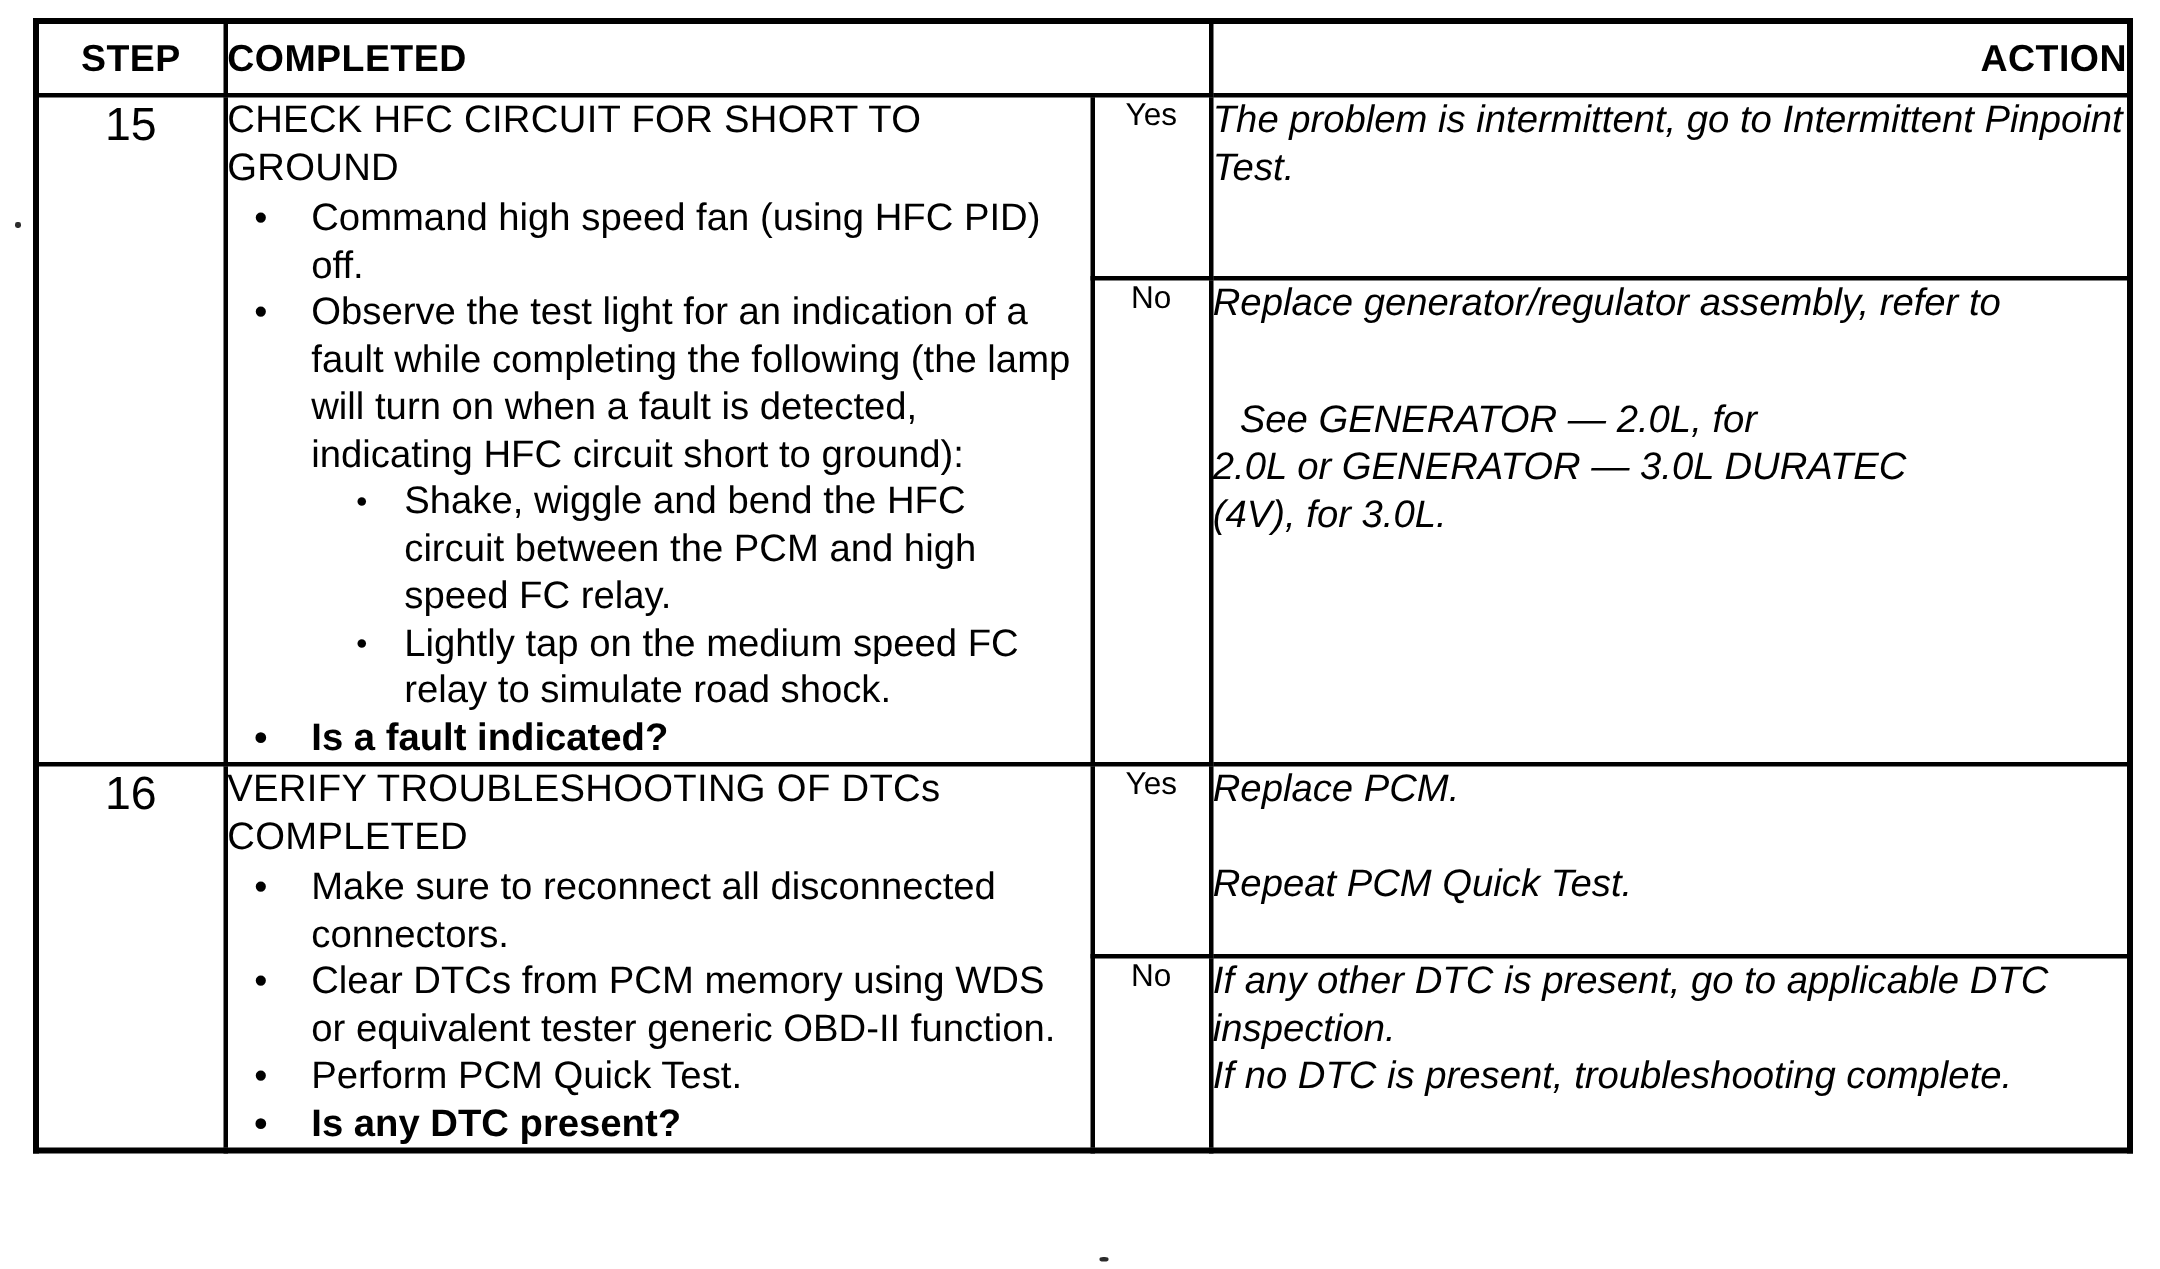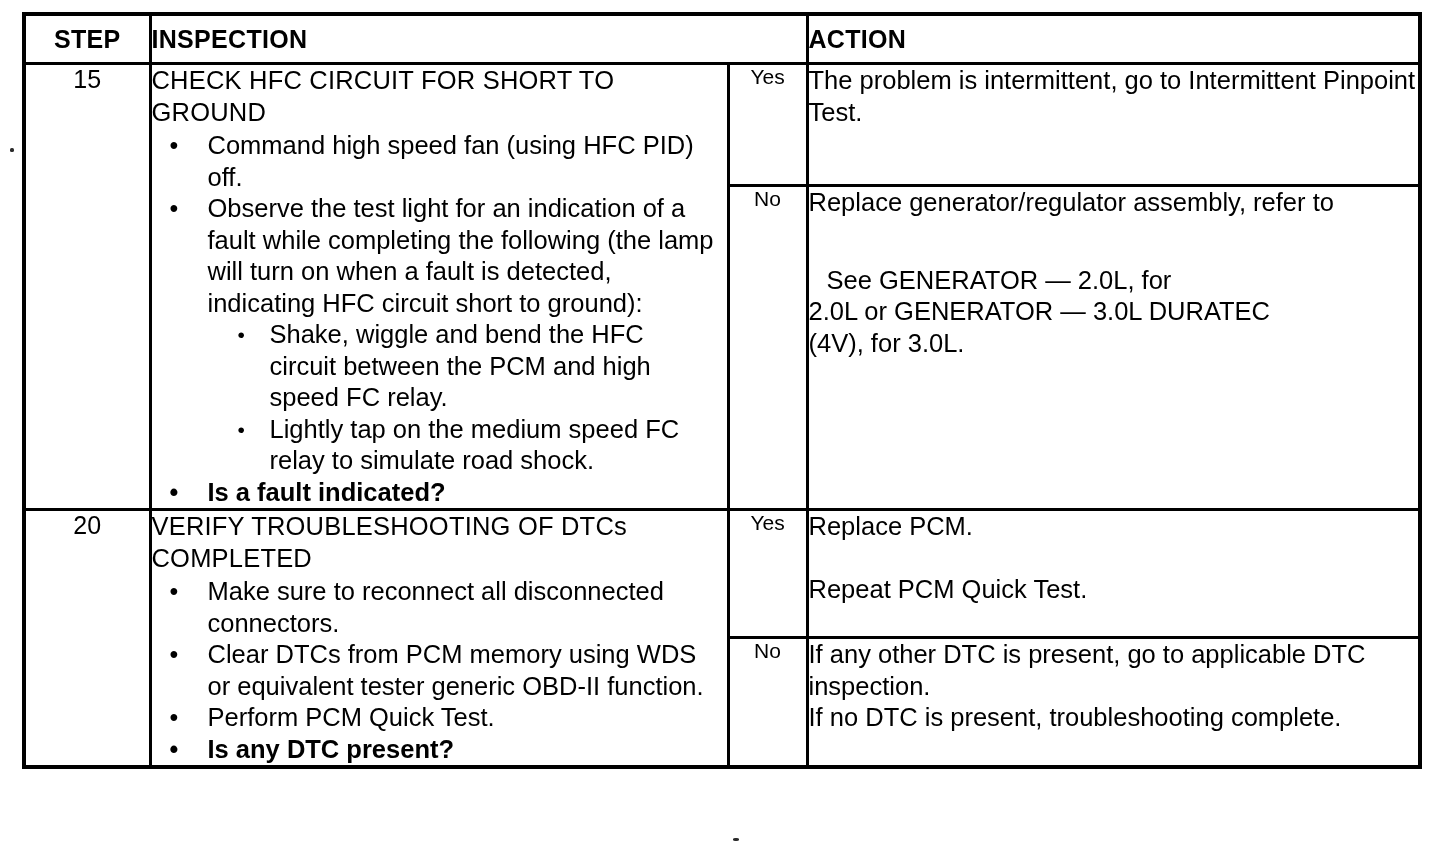--- a/index.html
+++ b/index.html
@@ -54,26 +54,26 @@
   
   .hdr-cell {
     height: 46px;
     font-weight: bold;
     font-size: 25px;
     letter-spacing: 0.3px;
     line-height: 46px;
   }
   .hdr-step   { text-align: center; }
   .hdr-insp   { text-align: left; padding-left: 16px; }
-  .hdr-action { text-align: left; padding-left: 14px; }
+  .hdr-action { text-align: right; padding-left: 14px; }
 
   
   .step-num {
     text-align: center;
-    font-size: 25px;
+    font-size: 31px;
     padding-top: 14px;
     font-weight: normal;
   }
 
   .insp-cell {
     padding: 10px 8px 8px 14px;
     font-size: 25.5px;
     line-height: 31.5px;
   }
   .insp-title {
@@ -131,20 +131,21 @@
     text-align: center;
     font-size: 21px;
     padding-top: 11px;
   }
 
   
   .act-cell {
     padding: 10px 10px 8px 14px;
     font-size: 25.5px;
     line-height: 31.5px;
+    font-style: italic;
   }
   .act-line { margin: 0; }
   .act-line.indent { padding-left: 18px; margin-top: 46px; }
   .act-gap { height: 31px; }
 
   
   .speck {
     position: absolute;
     background: #2b2b2b;
     border-radius: 40%;
@@ -165,21 +166,21 @@
     <colgroup>
       <col class="c-step">
       <col class="c-inspection">
       <col class="c-yn">
       <col class="c-action">
     </colgroup>
 
     <thead>
       <tr>
         <th class="hdr-cell hdr-step">STEP</th>
-        <th class="hdr-cell hdr-insp" colspan="2">INSPECTION</th>
+        <th class="hdr-cell hdr-insp" colspan="2">COMPLETED</th>
         <th class="hdr-cell hdr-action">ACTION</th>
       </tr>
     </thead>
 
     <tbody>
 
       <tr>
         <td class="step-num" rowspan="2">15</td>
 
         <td class="insp-cell" rowspan="2">
@@ -221,21 +222,21 @@
         <td class="yn-cell">No</td>
         <td class="act-cell">
           <p class="act-line">Replace generator/regulator assembly, refer to</p>
           <p class="act-line indent">See GENERATOR — 2.0L, for</p>
           <p class="act-line">2.0L or GENERATOR — 3.0L DURATEC</p>
           <p class="act-line">(4V), for 3.0L.</p>
         </td>
       </tr>
 
       <tr>
-        <td class="step-num" rowspan="2">20</td>
+        <td class="step-num" rowspan="2">16</td>
 
         <td class="insp-cell" rowspan="2">
           <div class="insp-title">VERIFY TROUBLESHOOTING OF DTCs COMPLETED</div>
           <ul class="blist">
             <li>
               <span class="bullet">•</span>
               <span>Make sure to reconnect all disconnected connectors.</span>
             </li>
             <li>
               <span class="bullet">•</span>

